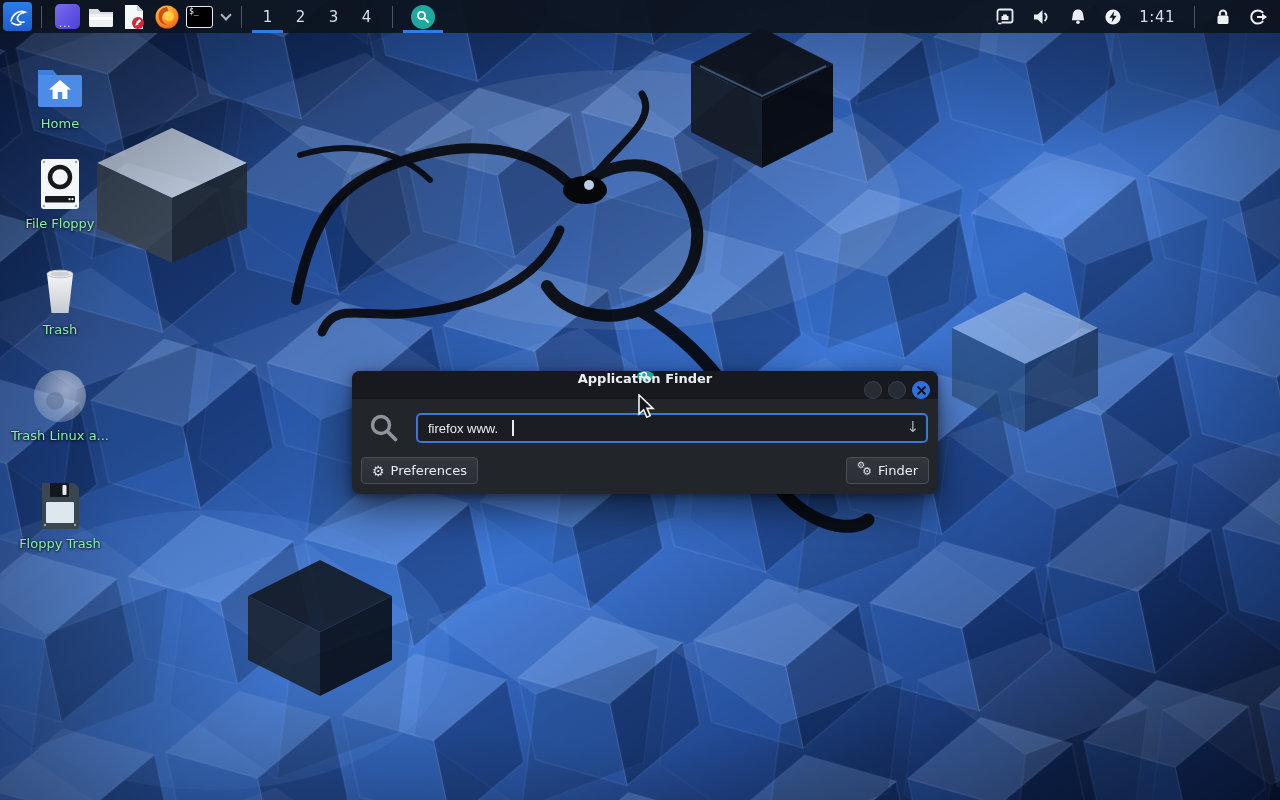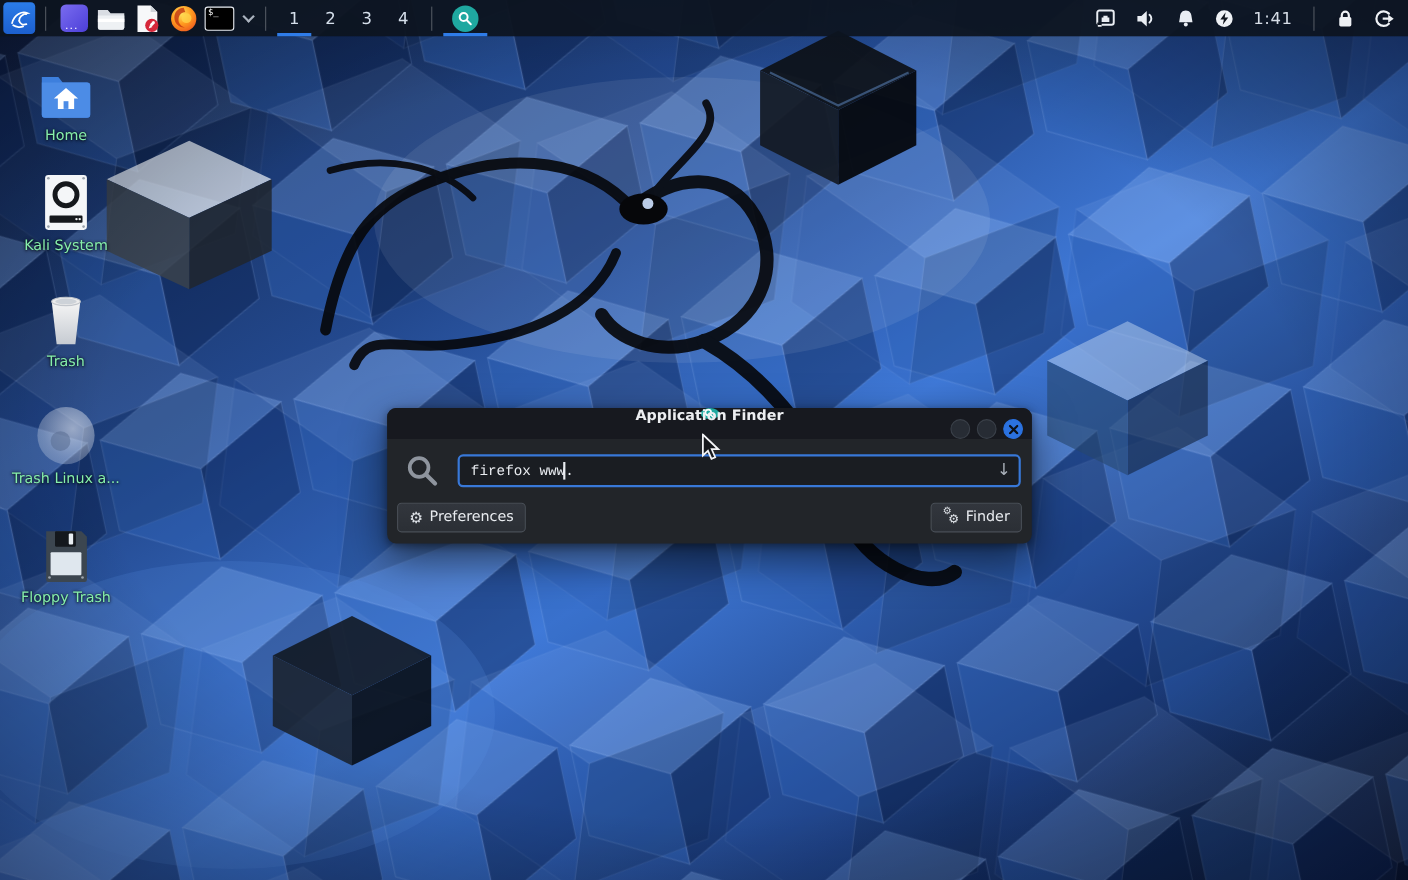--- a/index.html
+++ b/index.html
@@ -53,21 +53,21 @@
     display:flex; align-items:center; position:relative; padding:0 8px;flex-direction:column; }
   .title { position:absolute; left:0; right:0; text-align:center; color:#eceef1;
     font-size:13px; font-weight:bold; pointer-events:none; }
   .winbtns { margin-left:auto; display:flex; gap:6px; z-index:2; }
   .wbtn { width:18px; height:18px; border-radius:50%; background:#272c34; border:1px solid #3a4049; }
   .wbtn.close { background:#2b72e0; border-color:#2b72e0; display:flex; align-items:center; justify-content:center; }
   .search-row { display:flex; align-items:center; padding:14px 10px 12px 12px; }
   .big-mag { flex:0 0 40px; display:flex; justify-content:center; }
   .input-wrap { flex:1; position:relative; margin-left:12px; }
   .search-input { width:100%; height:30px; background:#1a1d22; border:2px solid #3878d8; border-radius:5px;
-    color:#e9ecf0; font-size:13px; font-family:Liberation Mono, monospace; padding:0 26px 0 10px; outline:none; }
+    color:#e9ecf0; font-size:13px; font-family:Liberation Sans, sans-serif; padding:0 26px 0 10px; outline:none; }
   .caret { position:absolute; left:96px; top:7px; width:1.5px; height:16px; background:#e9ecf0; }
   .input-arrow { position:absolute; right:9px; top:5px; color:#aab1ba; font-size:15px; pointer-events:none; }
   .btn-row { display:flex; justify-content:space-between; padding:2px 9px 10px 9px; }
   .dlg-btn { height:27px; display:flex; align-items:center; gap:6px; padding:0 10px;
     background:linear-gradient(180deg,#32363d,#2b2f35); border:1px solid #4a5058; border-radius:4px;
     color:#e9ecf0; font-size:13px; font-family:"DejaVu Sans",sans-serif; cursor:default; }
   .gear { color:#dfe3e8; font-size:14px; line-height:1; }
   .launch-ic { position:relative; width:15px; height:15px; }
   .launch-ic .g1 { position:absolute; left:0; top:-2px; font-size:9px; }
   .launch-ic .g2 { position:absolute; left:5px; top:3px; font-size:11px; }
@@ -168,21 +168,21 @@
       <circle cx="23" cy="19" r="10" fill="none" stroke="#15181c" stroke-width="4.5"></circle>
       <rect x="8" y="38" width="30" height="6.5" rx="1" fill="#15181c"></rect>
       <circle cx="32.5" cy="41.2" r="1.1" fill="#f4f6f8"></circle>
       <circle cx="35.5" cy="41.2" r="1.1" fill="#f4f6f8"></circle>
       <circle cx="7" cy="4" r="1.2" fill="#9aa2ab"></circle>
         <circle cx="39" cy="4" r="1.2" fill="#9aa2ab"></circle>
       <circle cx="7" cy="48" r="1.2" fill="#9aa2ab"></circle>
         <circle cx="39" cy="48" r="1.2" fill="#9aa2ab"></circle>
     </svg>
   </div>
-  <div class="lbl">Kali System</div>
+  <div class="lbl">File Floppy</div>
 </div>
 
 <div class="desk-item" style="top:262px">
   <div class="ic">
     <svg width="48" height="50" viewBox="0 0 48 50">
       <defs>
           <linearGradient id="trG" x1="0" y1="0" x2="0" y2="1">
         <stop offset="0" stop-color="#f5f5f5"></stop>
             <stop offset="1" stop-color="#c6cbd2"></stop>
           </linearGradient>

